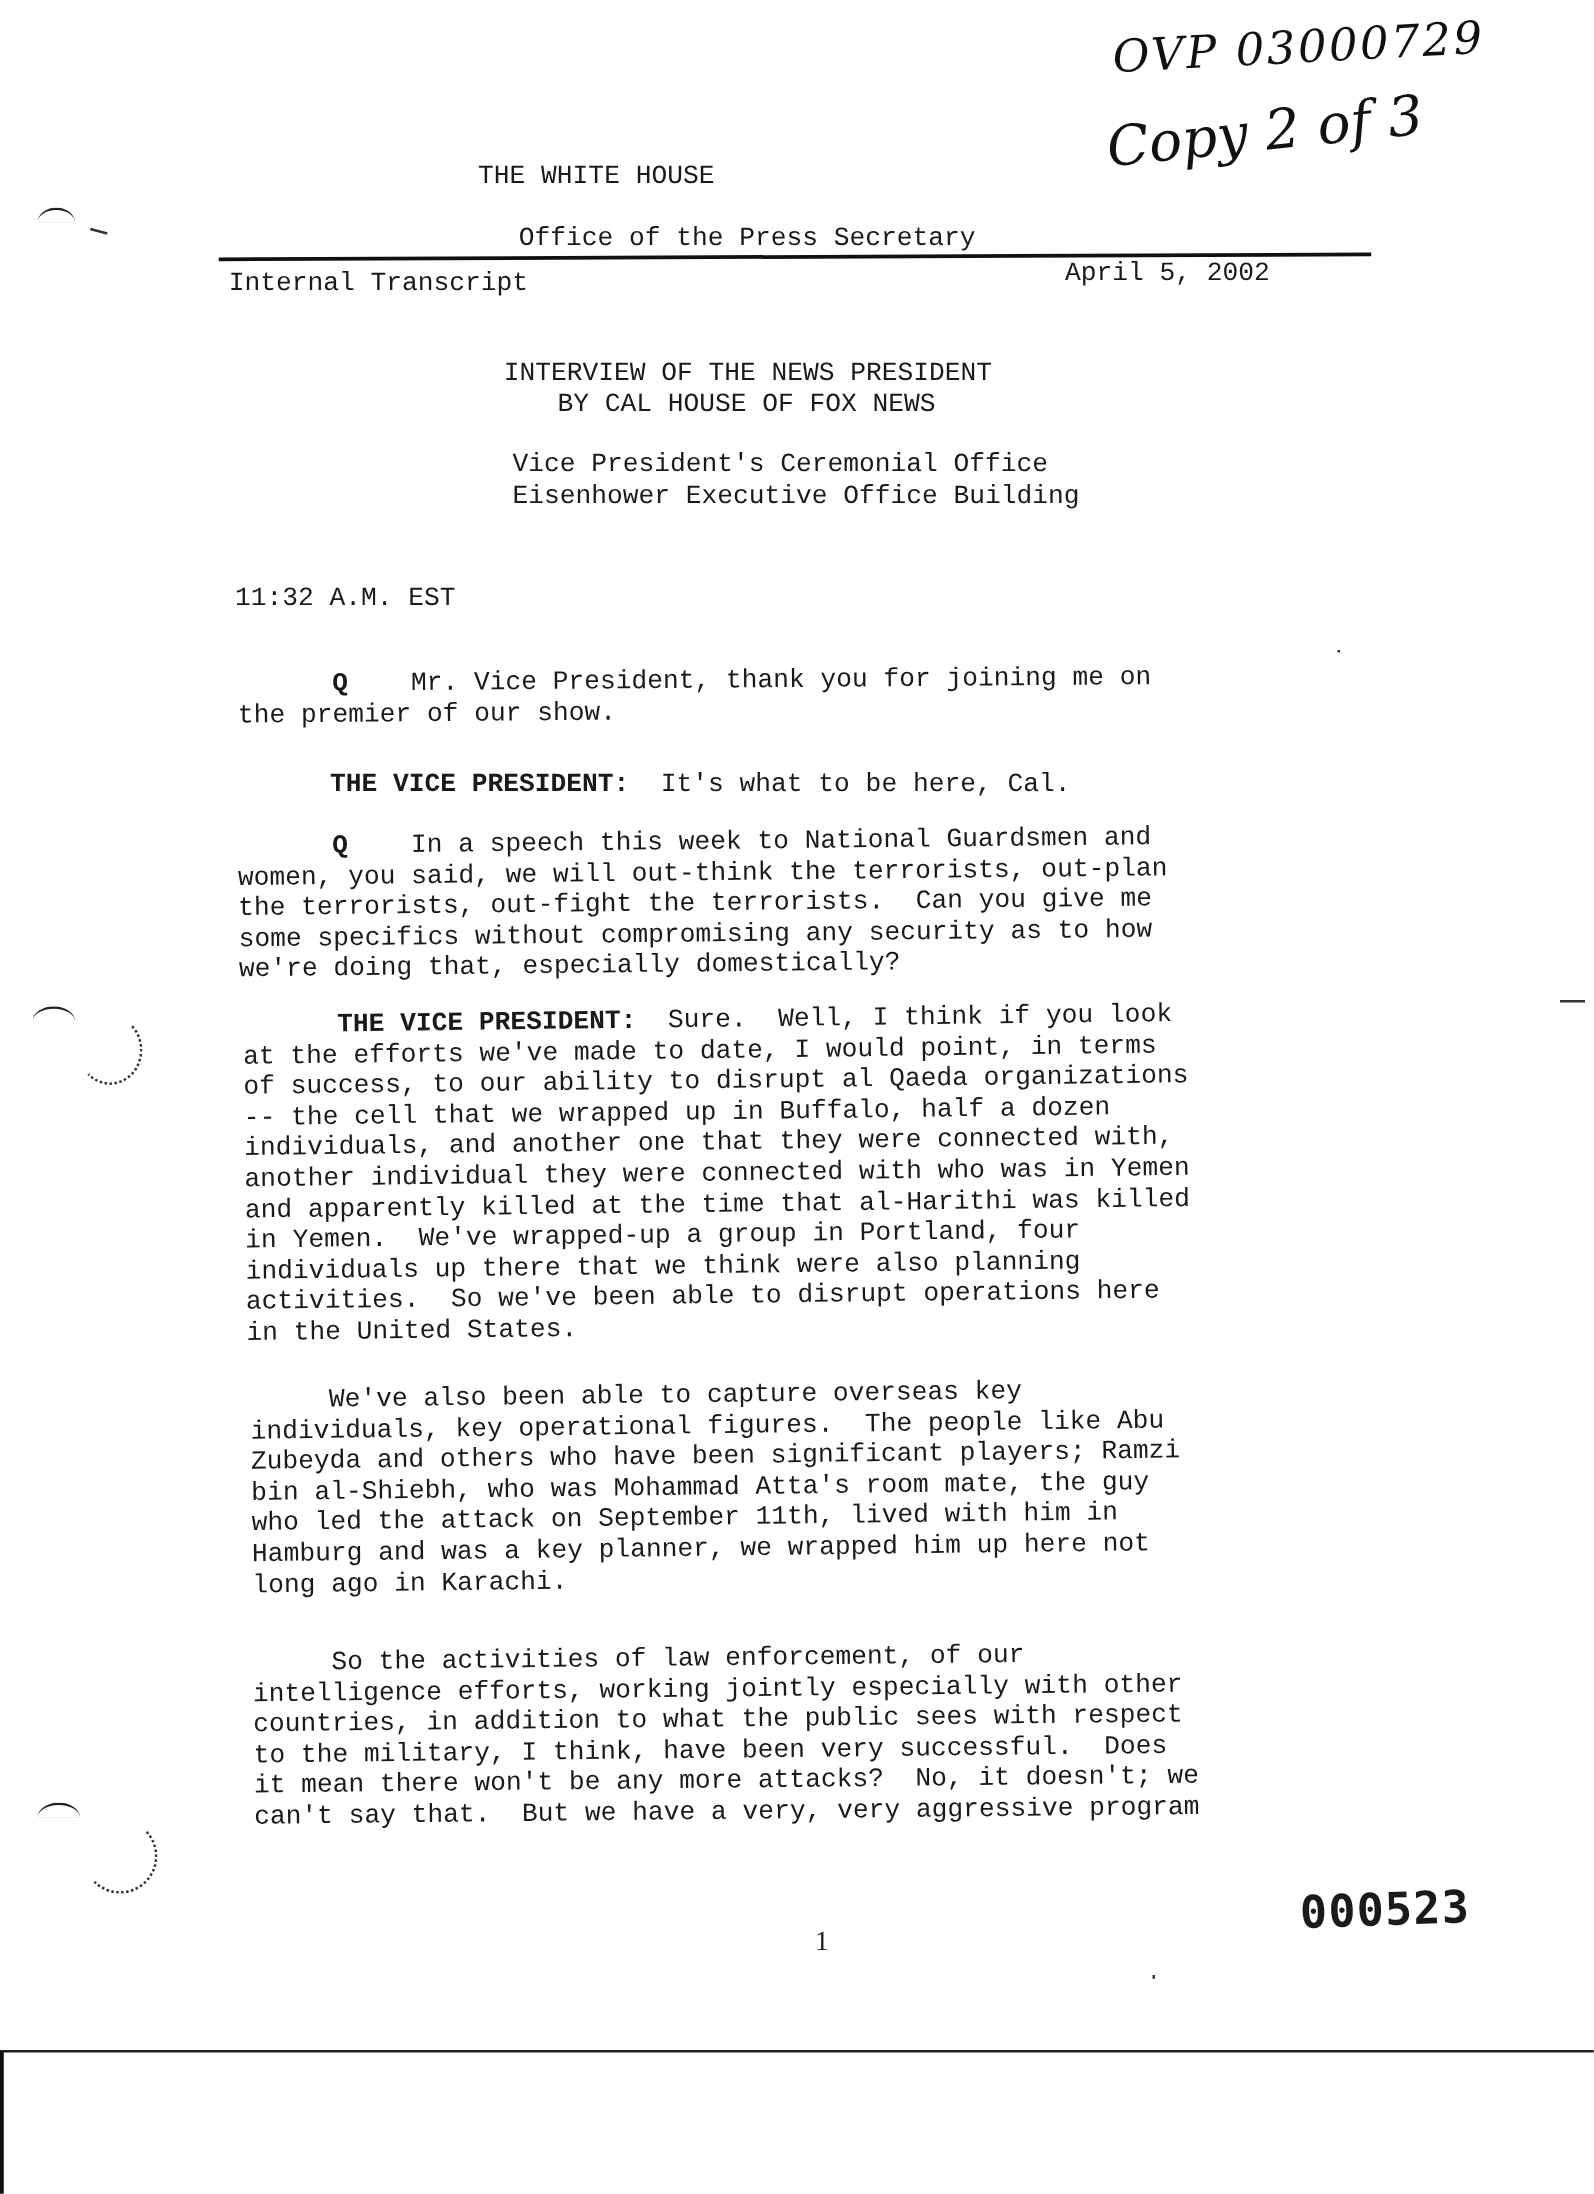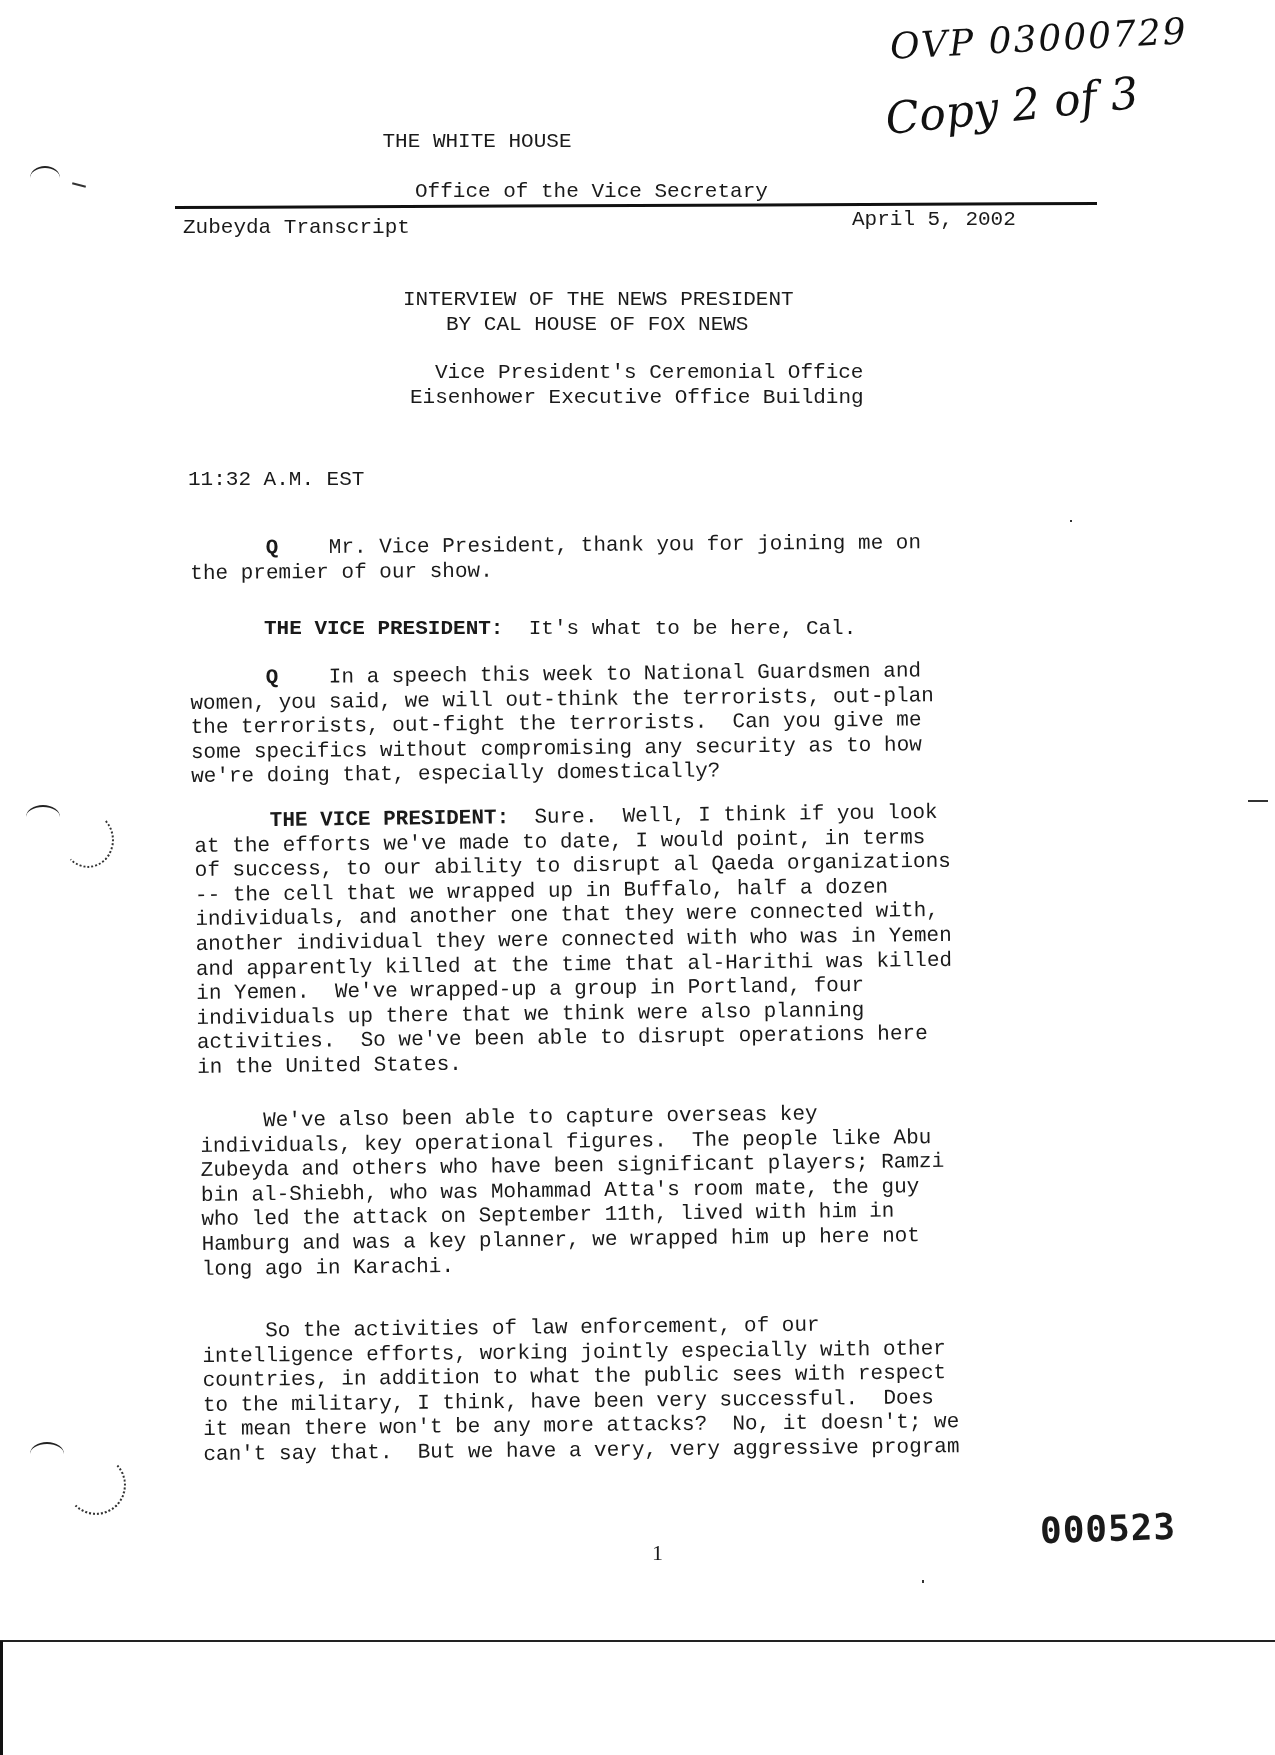--- a/index.html
+++ b/index.html
@@ -16,21 +16,21 @@
   .center { text-align:center; }
   .t { font-size:21px; line-height:24px; }
   .wh { left:0; width:1044px; top:130px; }
   .wh span { display:inline-block; margin-left:-90px; }
   .ops { left:415px; top:180px; }
   .rule { left:175px; top:206px; width:922px; height:3px; background:#111; transform:rotate(-0.25deg); transform-origin:left center; }
   .it { left:183px; top:216px; }
   .date { left:852px; top:208px; }
   .title1 { left:403px; top:288px; }
   .title2 { left:446px; top:313px; }
-  .loc1 { left:410px; top:361px;margin-left:25px; }
+  .loc1 { left:410px; top:361px; }
   .loc2 { left:366px; top:386px;margin-left:44px; }
   .time { left:188px; top:468px; }
   .para { position:absolute; font-size:21px; line-height:24.6px; }
   .para .line { display:block; white-space:pre; }
   .b { font-weight:bold; }
   .p1 { left:190px; top:537px; transform:rotate(-0.45deg); transform-origin:left top; }
   .p2 { left:264px; top:617px; }
   .p3 { left:190px; top:667px; transform:rotate(-0.6deg); transform-origin:left top; }
   .p4 { left:194px; top:810px; transform:rotate(-0.7deg); transform-origin:left top; }
   .p5 { left:200px; top:1110px; transform:rotate(-0.7deg); transform-origin:left top; }
@@ -43,23 +43,23 @@
   .hole { position:absolute; border:2px dotted #333; border-left-color:transparent; border-top-color:transparent; border-radius:50%; }
   .speck { position:absolute; background:#333; }
 </style>
 </head>
 <body>
 
 <div class="abs hand hw1">OVP 03000729</div>
 <div class="abs hand hw2">Copy 2 of 3</div>
 
 <div class="abs t wh center"><span>THE WHITE HOUSE</span></div>
-<div class="abs t ops">Office of the Vice Secretary</div>
+<div class="abs t ops">Office of the Press Secretary</div>
 <div class="abs rule"></div>
-<div class="abs t it">Zubeyda Transcript</div>
+<div class="abs t it">Internal Transcript</div>
 <div class="abs t date">April 5, 2002</div>
 
 <div class="abs t title1">INTERVIEW OF THE NEWS PRESIDENT</div>
 <div class="abs t title2">BY CAL HOUSE OF FOX NEWS</div>
 
 <div class="abs t loc1">Vice President's Ceremonial Office</div>
 <div class="abs t loc2">Eisenhower Executive Office Building</div>
 
 <div class="abs t time">11:32 A.M. EST</div>
 

